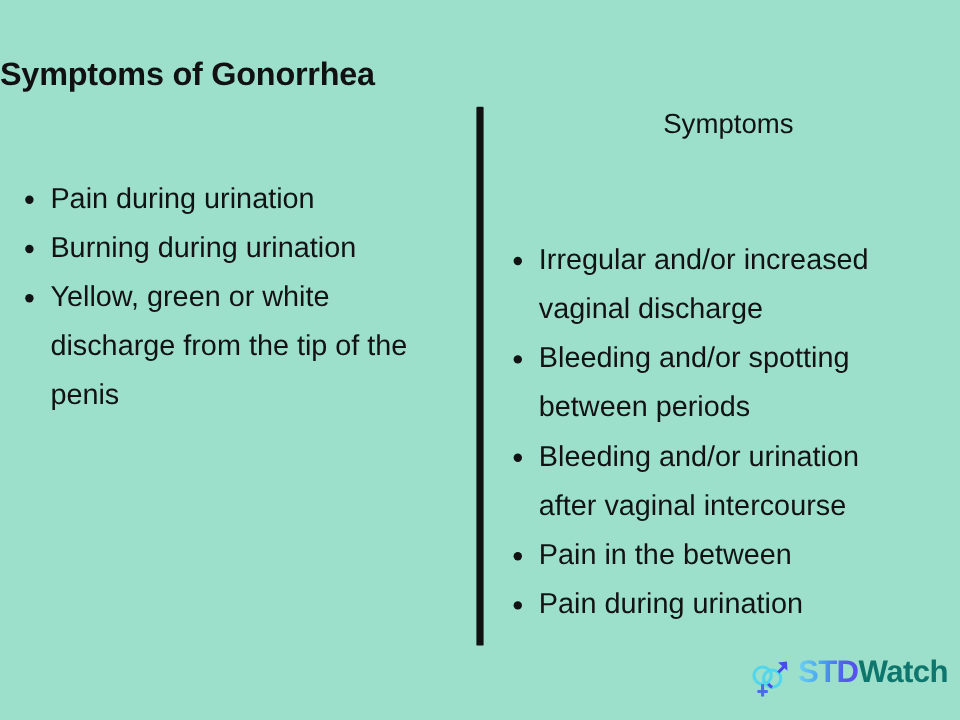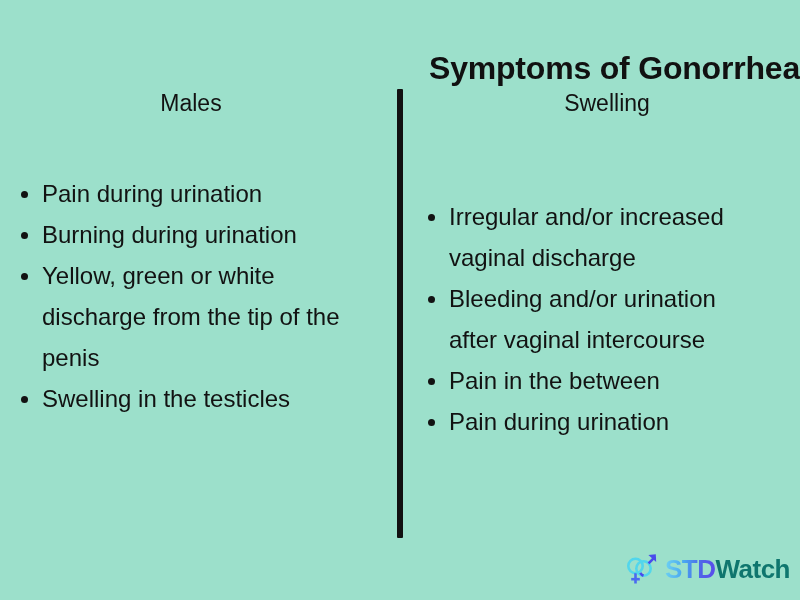--- a/index.html
+++ b/index.html
@@ -23,22 +23,22 @@
     height: 600px;
     box-sizing: border-box;
   }
 
   
   .title {
     position: absolute;
     top: 30px;
     left: 0;
     width: 800px;
-    text-align: right;
-    font-size: 32px;
+    text-align: left;
+    font-size: 27px;
     font-weight: bold;
     letter-spacing: -0.2px;
     color: #111111;
     line-height: 1.1;
   }
 
   
   .columns {
     position: absolute;
     top: 90px;
@@ -123,21 +123,21 @@
     background: #121212;
   }
 
   
   .logo {
     position: absolute;
     right: 10px;
     bottom: 8px;
     height: 46px;
     display: flex;
-    align-items: center;
+    align-items: flex-start;
     gap: 5px;
   }
   .logo-mark {
     display: block;
     width: 40px;
     height: 40px;
     flex: 0 0 auto;
   }
   .logo-text {
     font-size: 26px;
@@ -164,33 +164,32 @@
 
 <div class="infographic">
 
   <h1 class="title">Symptoms of Gonorrhea</h1>
 
   <div class="divider"></div>
 
   <div class="columns">
 
     <div class="col col-male">
-      <div class="col-heading">Males</div>
       <ul class="symptom-list">
         <li>Pain during urination</li>
         <li>Burning during urination</li>
         <li>Yellow, green or white discharge from the tip of the penis</li>
-        <li>Swelling in the testicles</li>
       </ul>
     </div>
 
     <div class="col col-female">
-      <div class="col-heading">Swelling</div>
+      <div class="col-heading">Symptoms</div>
       <ul class="symptom-list">
         <li>Irregular and/or increased vaginal discharge</li>
+        <li>Bleeding and/or spotting between periods</li>
         <li>Bleeding and/or urination after vaginal intercourse</li>
         <li>Pain in the between</li>
         <li>Pain during urination</li>
       </ul>
     </div>
 
   </div>
 
   <div class="logo">
     <svg class="logo-mark" viewBox="0 0 40 40" aria-hidden="true">

